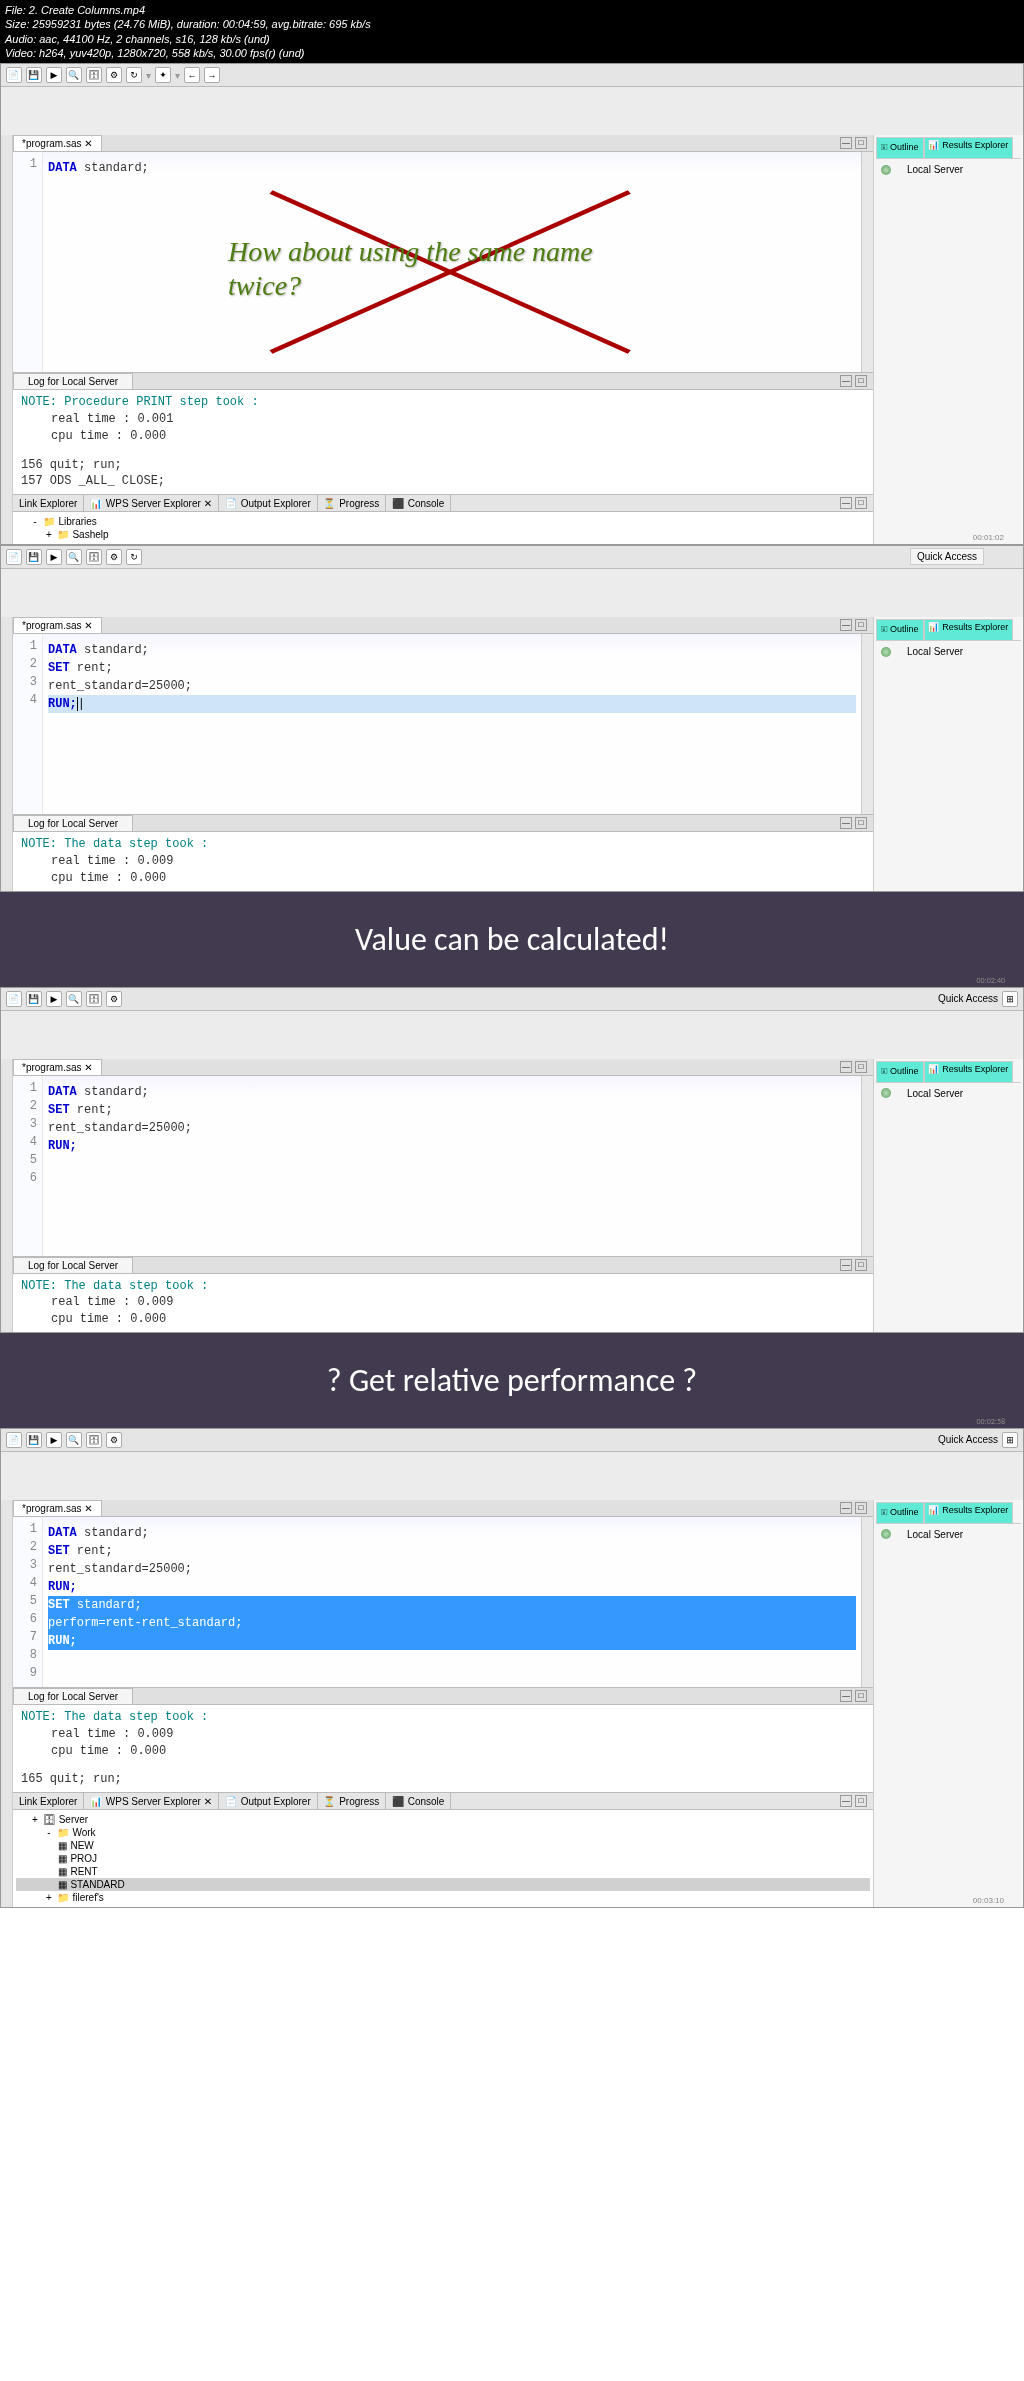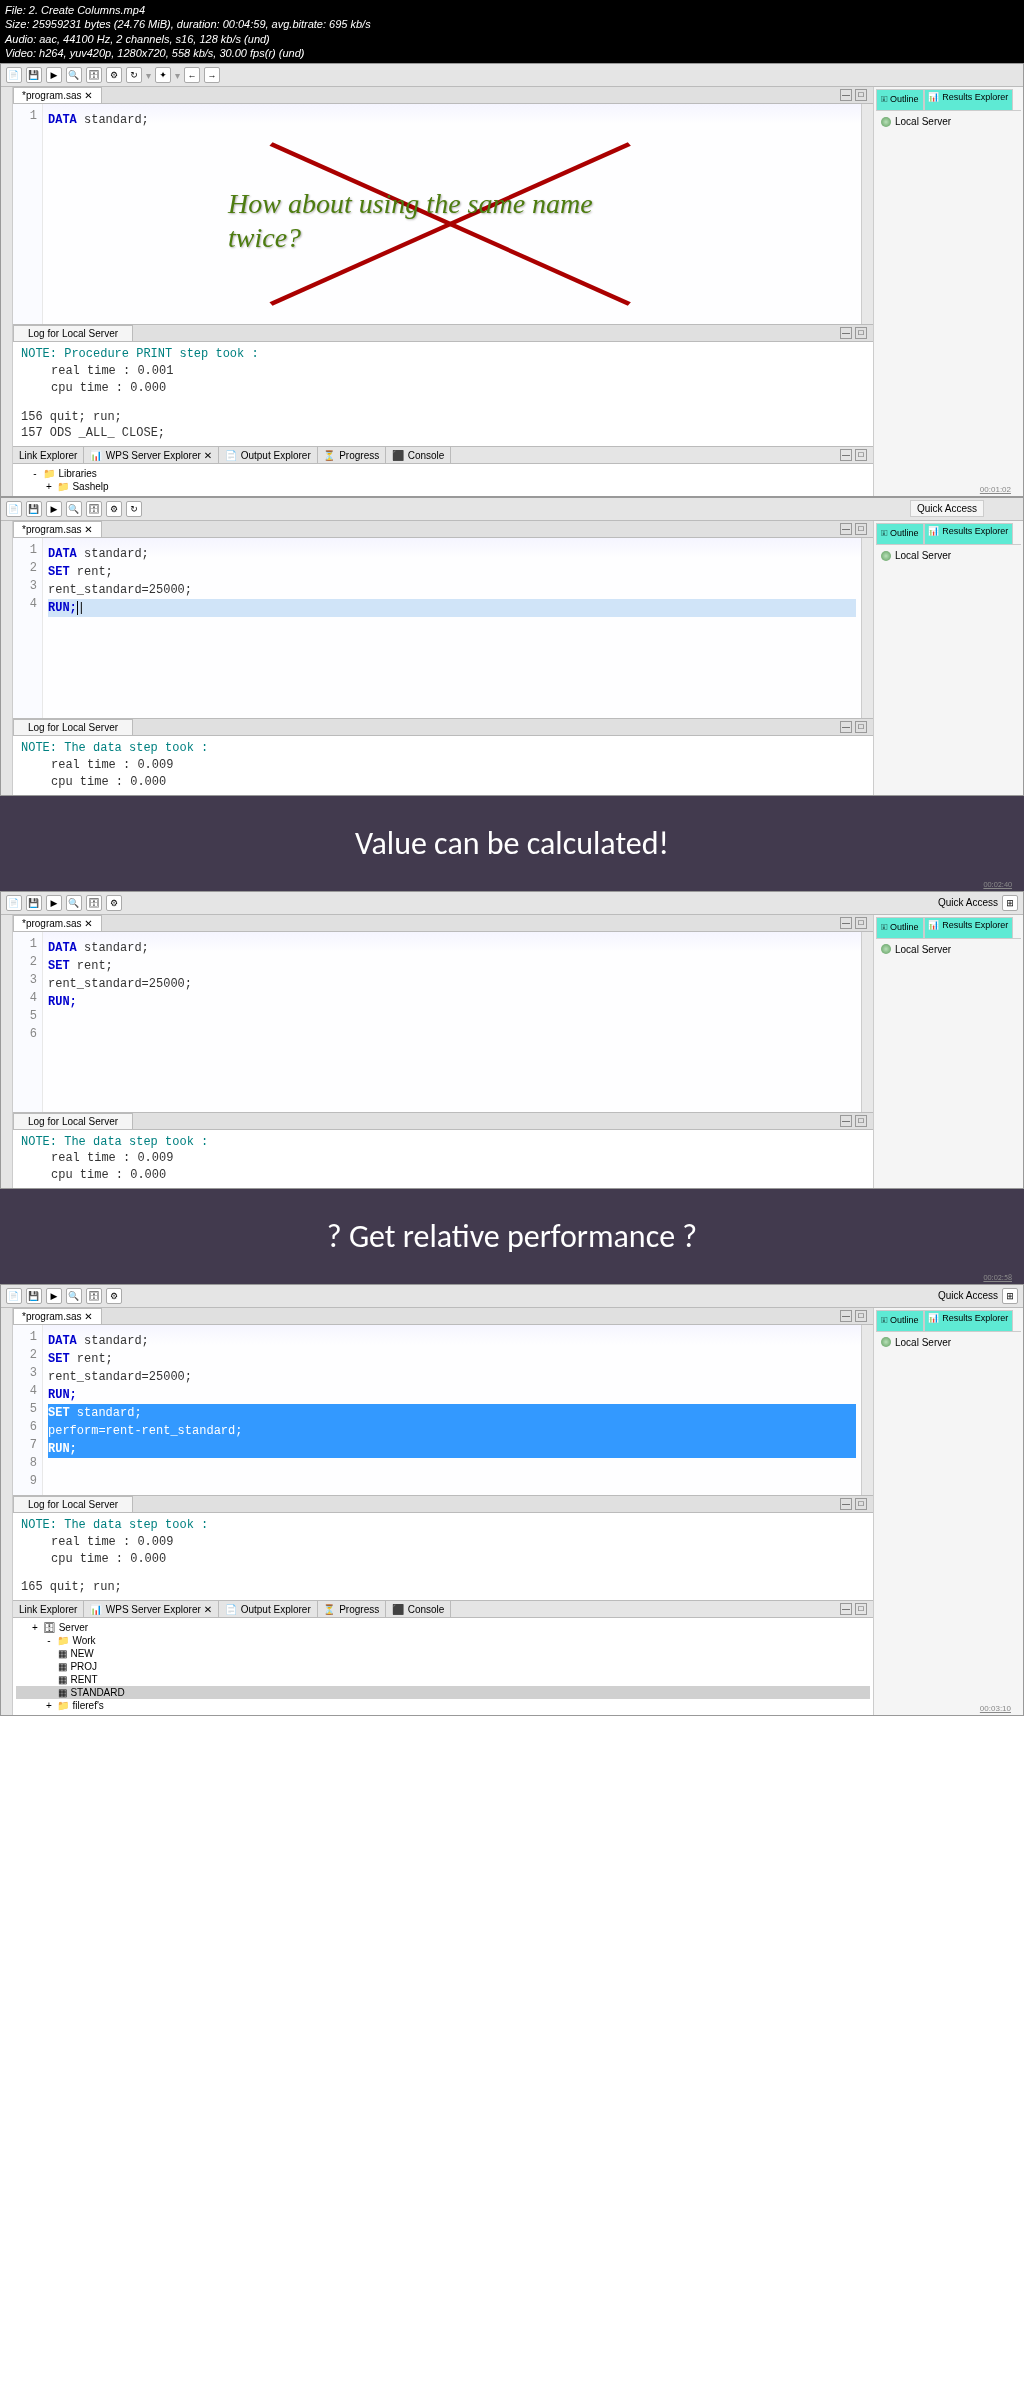--- a/index.html
+++ b/index.html
@@ -2,21 +2,21 @@
 <html><head>
 <meta charset="utf-8">
 <style>
 * { margin: 0; padding: 0; box-sizing: border-box; }
 body { font-family: Arial, sans-serif; background: #fff; width: 1024px; font-size: 11px; }
 .header-info { background: #000; color: #fff; padding: 3px 5px; font-style: italic; line-height: 1.3; }
 .ide-frame { border: 1px solid #999; background: #ececec; display: flex; position: relative; }
 .quick-access { position: absolute; right: 5px; top: -15px; font-size: 10px; background: #f5f5f5; padding: 2px 6px; border: 1px solid #ccc; z-index: 5; }
 .toolbar-top { background: #e5e5e5; border-bottom: 1px solid #bbb; padding: 3px 5px; display: flex; gap: 4px; align-items: center; font-size: 10px; }
 .toolbar-icon { width: 16px; height: 16px; display: inline-flex; align-items: center; justify-content: center; background: #fff; border: 1px solid #aaa; border-radius: 2px; font-size: 9px; }
-.main-cols { display: flex; flex: 1; }
+.main-cols { display: flex; flex: 1; margin-top: 48px; }
 .left-gutter { width: 12px; background: #e5e5e5; border-right: 1px solid #ccc; }
 .editor-col { flex: 1; display: flex; flex-direction: column; background: #fff; }
 .right-col { width: 150px; background: #f5f5f5; border-left: 1px solid #ccc; padding: 2px; }
 .tab-bar { display: flex; background: #e0e0e0; border-bottom: 1px solid #bbb; font-size: 10px; }
 .tab { background: #f5f5f5; border: 1px solid #bbb; border-bottom: none; padding: 2px 8px; margin-right: 1px; }
 .tab.active { background: #fff; }
 .tab-controls { margin-left: auto; padding: 2px 6px; display: flex; gap: 3px; }
 .tab-ctrl-btn { width: 12px; height: 12px; border: 1px solid #999; font-size: 8px; text-align: center; }
 .editor-area { flex: 1; background: #fcfcff; font-family: 'Courier New', monospace; font-size: 12px; display: flex; min-height: 150px; position: relative; }
 .line-nums { width: 30px; background: #fafbff; border-right: 1px solid #e8e8e8; text-align: right; padding: 3px 5px 3px 0; color: #888; line-height: 1.5; }
@@ -36,27 +36,27 @@
 .log-line.numbered { padding-left: 0; }
 .bottom-tabs { background: #e5e5e5; border-top: 1px solid #bbb; display: flex; font-size: 10px; }
 .bottom-tab { padding: 2px 6px; border-right: 1px solid #bbb; display: flex; align-items: center; gap: 3px; }
 .tree-panel { background: #fff; border-top: 1px solid #bbb; padding: 3px; font-size: 10px; }
 .tree-item { padding: 1px 0 1px 14px; display: flex; align-items: center; gap: 3px; }
 .tree-item .exp { width: 10px; text-align: center; }
 .tree-item.sel { background: #d0d0d0; }
 .right-tabs { display: flex; font-size: 10px; border-bottom: 1px solid #ccc; }
 .right-tab { padding: 2px 4px; border: 1px solid #ccc; border-bottom: none; background: #5eead4; font-size: 9px; }
 .right-content { padding: 3px; font-size: 10px; }
-.local-server { display: flex; align-items: center; gap: 4px; padding: 2px; }
+.local-server { display: flex; align-items: center; gap: 16px; padding: 2px; }
 .server-ico { width: 10px; height: 10px; background: radial-gradient(#b8e0b8, #5a9a5a); border-radius: 50%; }
 .overlay-image1 { position: relative; }
 .overlay-text { position: absolute; top: 50%; left: 50%; transform: translate(-50%, -40%); font-size: 28px; color: #4d7c0f; font-style: italic; text-shadow: 1px 1px 2px rgba(0,0,0,0.3); font-family: Liberation Serif, serif; z-index: 3; line-height: 1.2; }
 .red-x { position: absolute; top: 0; left: 0; width: 100%; height: 100%; z-index: 2; pointer-events: none; }
 .banner { background: #423a4e; color: #fff; text-align: center; padding: 28px 0; font-size: 32px; font-family: 'Segoe UI', Calibri, sans-serif; position: relative; }
-.timestamp { position: absolute; bottom: 2px; right: 12px; font-size: 8px; color: #888; text-decoration: underline; }
+.timestamp { position: absolute; bottom: 2px; right: 19px; font-size: 8px; color: #888; }
 .scroll-sliver { width: 12px; background: #e8e8e8; border-left: 1px solid #ccc; }
 </style>
 </head>
 <body>
 
 <div class="header-info">
   <div>File: 2. Create Columns.mp4</div>
   <div>Size: 25959231 bytes (24.76 MiB), duration: 00:04:59, avg.bitrate: 695 kb/s</div>
   <div>Audio: aac, 44100 Hz, 2 channels, s16, 128 kb/s (und)</div>
   <div>Video: h264, yuv420p, 1280x720, 558 kb/s, 30.00 fps(r) (und)</div>

